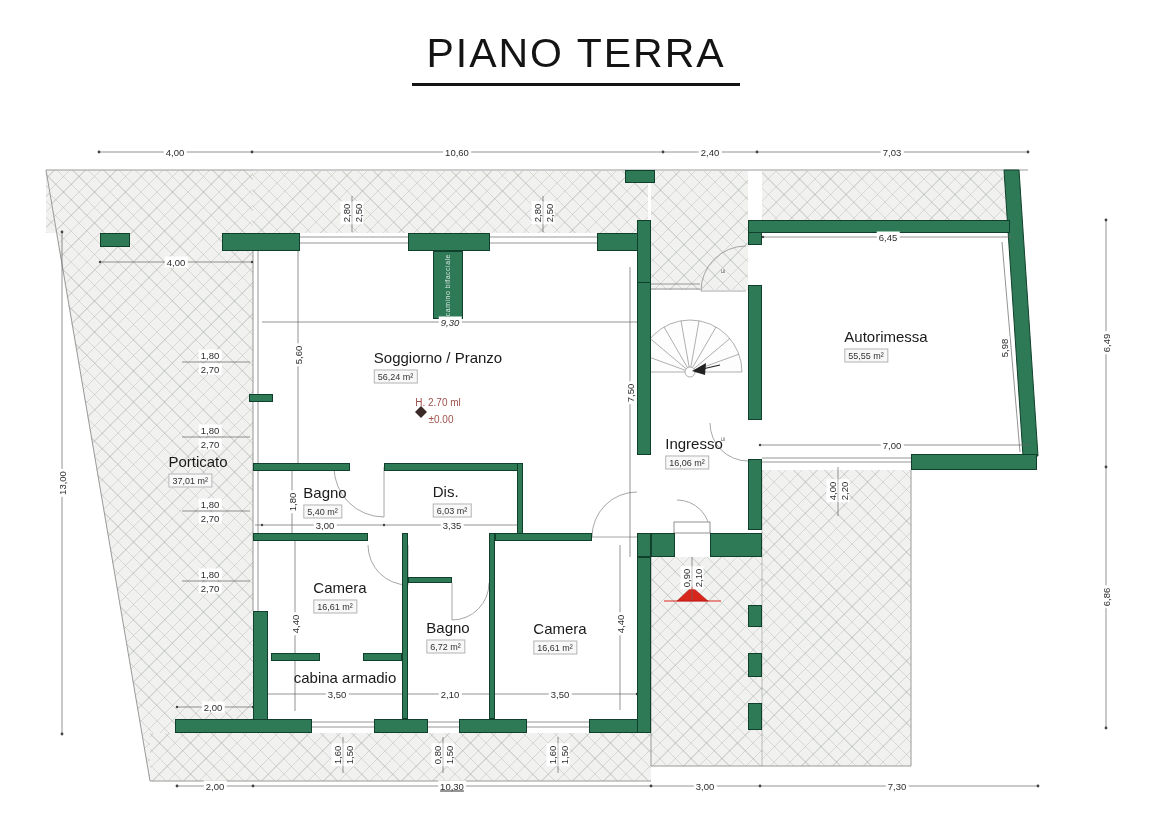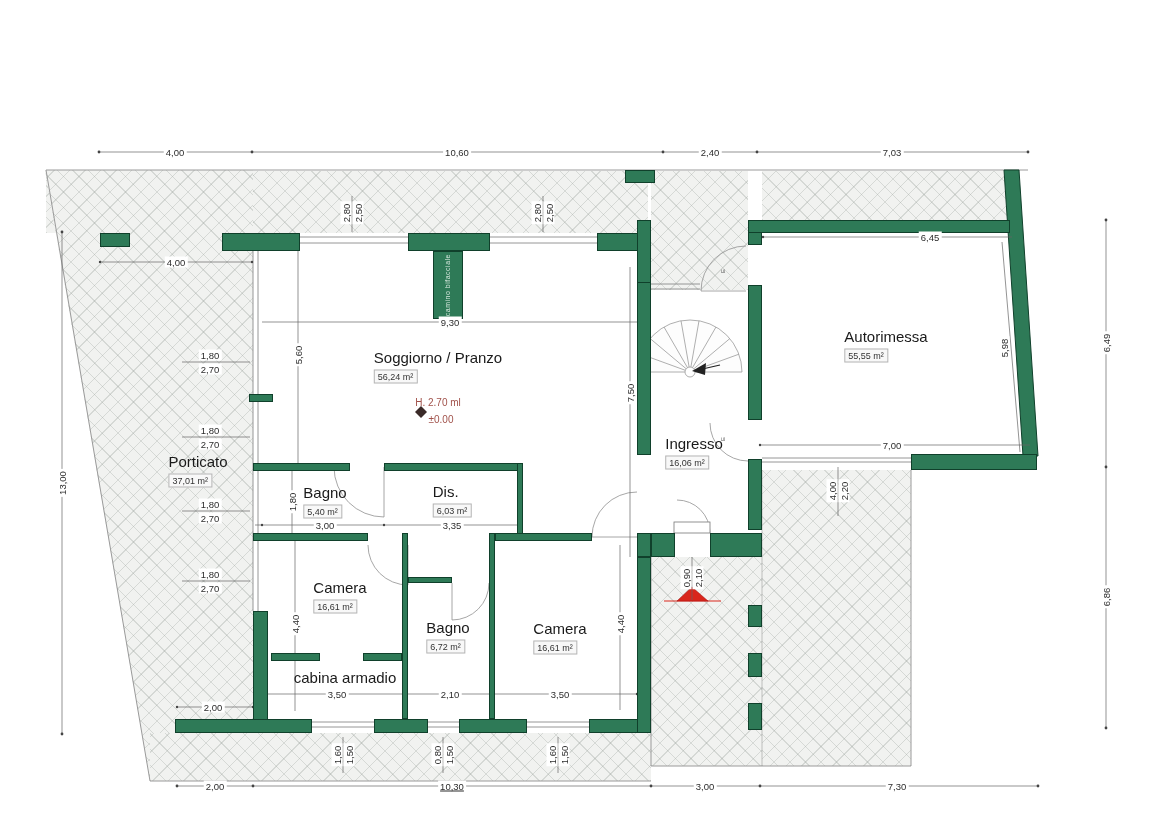--- a/index.html
+++ b/index.html
@@ -32,20 +32,23 @@
   .dim.rot{transform:translate(-50%,-50%) rotate(-90deg);}
   .note{position:absolute;transform:translate(-50%,-50%);font-size:10px;white-space:nowrap;}
   .redtxt{color:#a1524b;}
   .elabel{position:absolute;transform:translate(-50%,-50%) rotate(-90deg);font-size:6px;color:#555;}
 </style>
 </head>
 <body>
 
 <div id="canvas">
 
+  <div id="title-wrap">
+    <span>PIANO TERRA</span>
+  </div>
 
   <div class="hatch" style="left:46px;top:171px;width:602px;height:62px;"></div>
   <div class="hatch" style="left:651px;top:171px;width:97px;height:119px;"></div>
   <div class="hatch" style="left:762px;top:171px;width:246px;height:49px;"></div>
   <div class="hatch" style="left:45px;top:170px;width:208px;height:611px;clip-path:polygon(0 0,100% 0,100% 100%,50.5% 100%);"></div>
   <div class="hatch" style="left:150px;top:733px;width:501px;height:48px;"></div>
   <div class="hatch" style="left:651px;top:557px;width:111px;height:209px;"></div>
   <div class="hatch" style="left:762px;top:470px;width:149px;height:296px;"></div>
 
   <svg class="overlay" width="1152" height="833" viewBox="0 0 1152 833">
@@ -224,21 +227,21 @@
       <span class="dim rot" style="left: 1106px; top: 597px;">6,86</span>
       <span class="dim" style="left: 215px; top: 786px;">2,00</span>
       <span class="dim" style="left: 452px; top: 786px; text-decoration: underline;">10,30</span>
       <span class="dim" style="left: 705px; top: 786px;">3,00</span>
       <span class="dim" style="left: 897px; top: 786px;">7,30</span>
       <span class="dim" style="left: 176px; top: 262px;">4,00</span>
       <span class="dim rot" style="left: 346px; top: 213px;">2,80</span>
       <span class="dim rot" style="left: 358px; top: 213px;">2,50</span>
       <span class="dim rot" style="left: 537px; top: 213px;">2,80</span>
       <span class="dim rot" style="left: 549px; top: 213px;">2,50</span>
-      <span class="dim" style="left: 450px; top: 322px;">9,30</span>
+      <span class="dim" style="left: 450px; top: 322px; font-style: italic;">9,30</span>
       <span class="dim rot" style="left: 298px; top: 355px;">5,60</span>
       <span class="dim rot" style="left: 630px; top: 393px;">7,50</span>
       <span class="dim" style="left: 210px; top: 355px;">1,80</span>
       <span class="dim" style="left: 210px; top: 369px;">2,70</span>
       <span class="dim" style="left: 210px; top: 430px;">1,80</span>
       <span class="dim" style="left: 210px; top: 444px;">2,70</span>
       <span class="dim" style="left: 210px; top: 504px;">1,80</span>
       <span class="dim" style="left: 210px; top: 518px;">2,70</span>
       <span class="dim" style="left: 210px; top: 574px;">1,80</span>
       <span class="dim" style="left: 210px; top: 588px;">2,70</span>
@@ -252,19 +255,19 @@
       <span class="dim" style="left: 560px; top: 694px;">3,50</span>
       <span class="dim" style="left: 213px; top: 707px;">2,00</span>
       <span class="dim rot" style="left: 337px; top: 755px;">1,60</span>
       <span class="dim rot" style="left: 349px; top: 755px;">1,50</span>
       <span class="dim rot" style="left: 437px; top: 755px;">0,80</span>
       <span class="dim rot" style="left: 449px; top: 755px;">1,50</span>
       <span class="dim rot" style="left: 552px; top: 755px;">1,60</span>
       <span class="dim rot" style="left: 564px; top: 755px;">1,50</span>
       <span class="dim rot" style="left: 686px; top: 578px;">0,90</span>
       <span class="dim rot" style="left: 698px; top: 578px;">2,10</span>
-      <span class="dim" style="left: 888px; top: 237px; margin-left: 42px;">6,45</span>
+      <span class="dim" style="left: 888px; top: 237px;">6,45</span>
       <span class="dim rot" style="left: 1004px; top: 348px;">5,98</span>
       <span class="dim" style="left: 892px; top: 445px;">7,00</span>
       <span class="dim rot" style="left: 832px; top: 491px;">4,00</span>
       <span class="dim rot" style="left: 844px; top: 491px;">2,20</span>
     </div>
 </div>
 
 </body></html>

